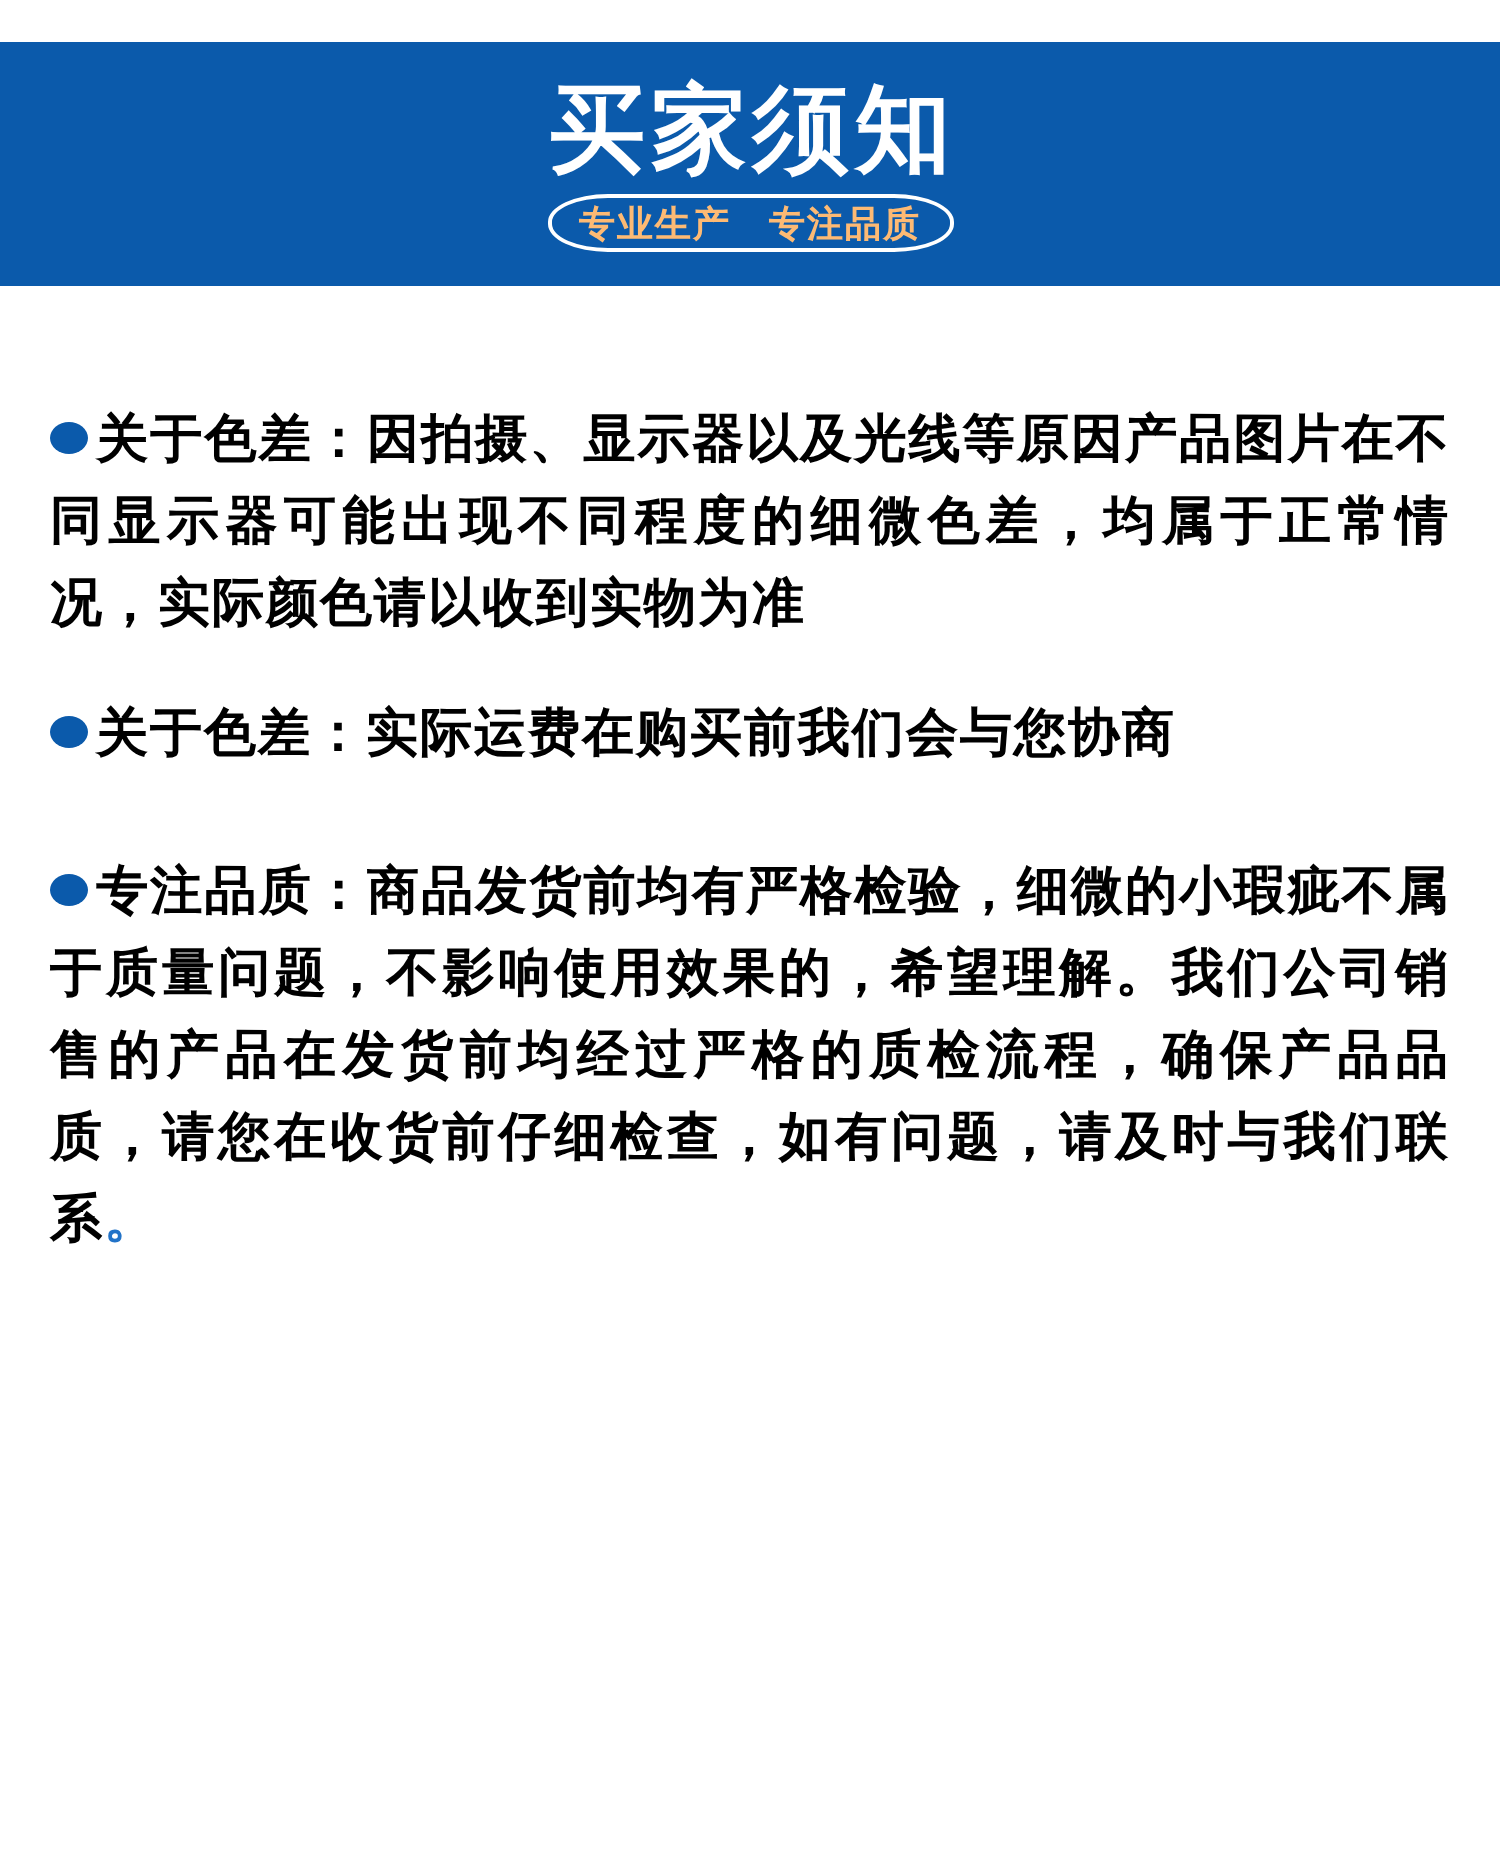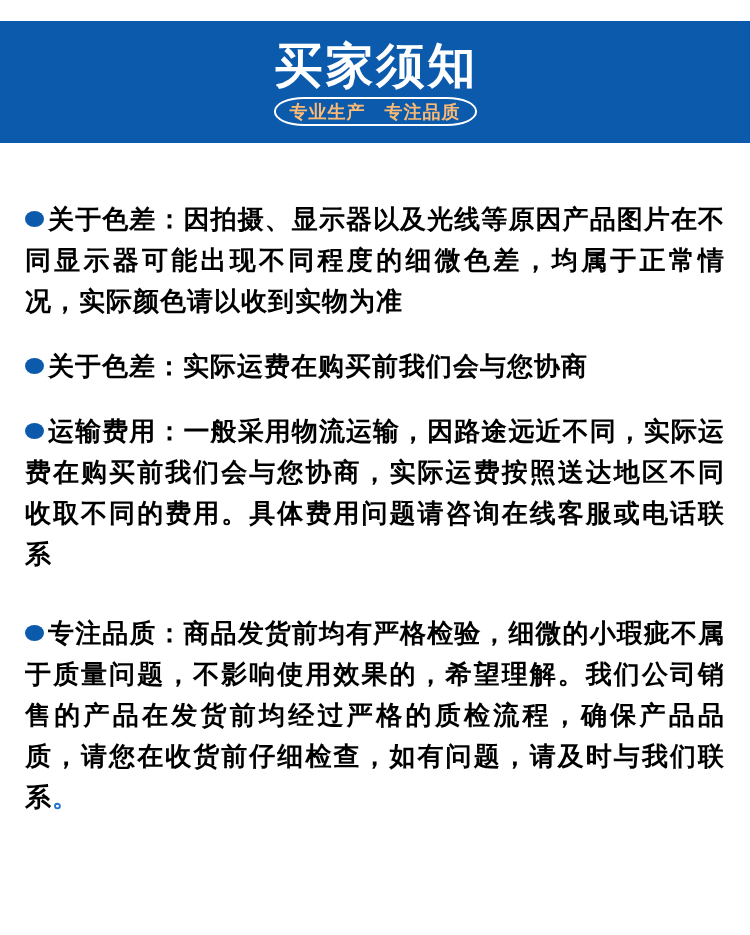--- a/index.html
+++ b/index.html
@@ -86,19 +86,18 @@
     <div class="banner-badge">专业生产　专注品质</div>
   </header>
 
   <main class="content">
 
     <p class="section first"><span class="dot"></span><span>关于色差：</span><span>因拍摄、显示器以及光线等原因产品图片在不同显示器可能出现不同程度的细微色差，均属于正常情况，实际颜色请以收到实物为准</span><span class="suffix"></span></p>
 
 
     <p class="section"><span class="dot"></span><span>关于色差：</span><span>实际运费在购买前我们会与您协商</span><span class="suffix"></span></p>
 
-    <p class="section gap-md"><span class="dot"></span><span>运输费用：</span><span>一般采用物流运输，因路途远近不同，实际运费在购买前我们会与您协商，实际运费按照送达地区不同收取不同的费用。具体费用问题请咨询在线客服或电话联系</span><span class="suffix"></span></p>
 
     <p class="section gap-lg"><span class="dot"></span><span>专注品质：</span><span>商品发货前均有严格检验，细微的小瑕疵不属于质量问题，不影响使用效果的，希望理解。我们公司销售的产品在发货前均经过严格的质检流程，确保产品品质，请您在收货前仔细检查，如有问题，请及时与我们联系</span><span class="suffix">。</span></p>
 
   </main>
 
 </div>
 
 </body></html>

